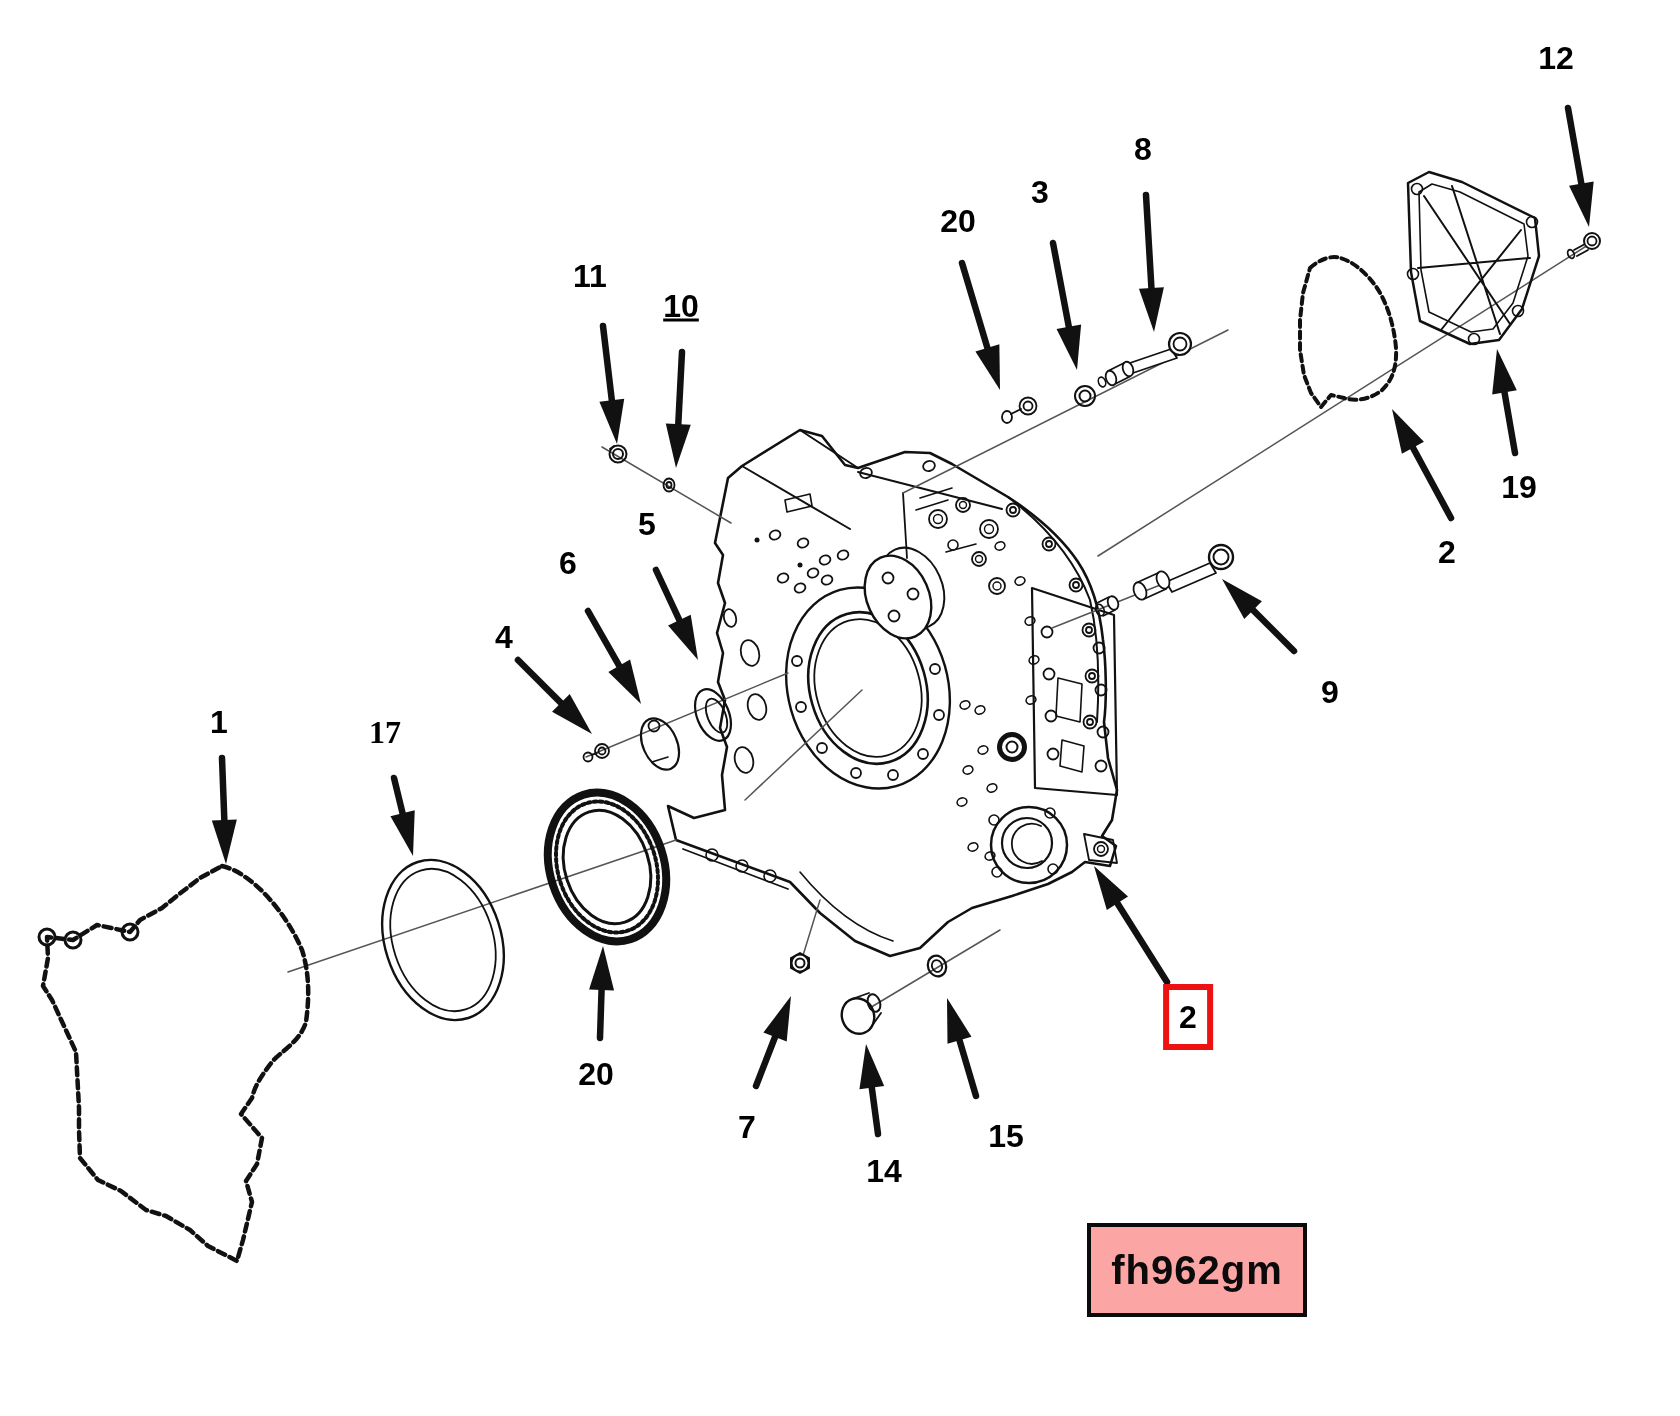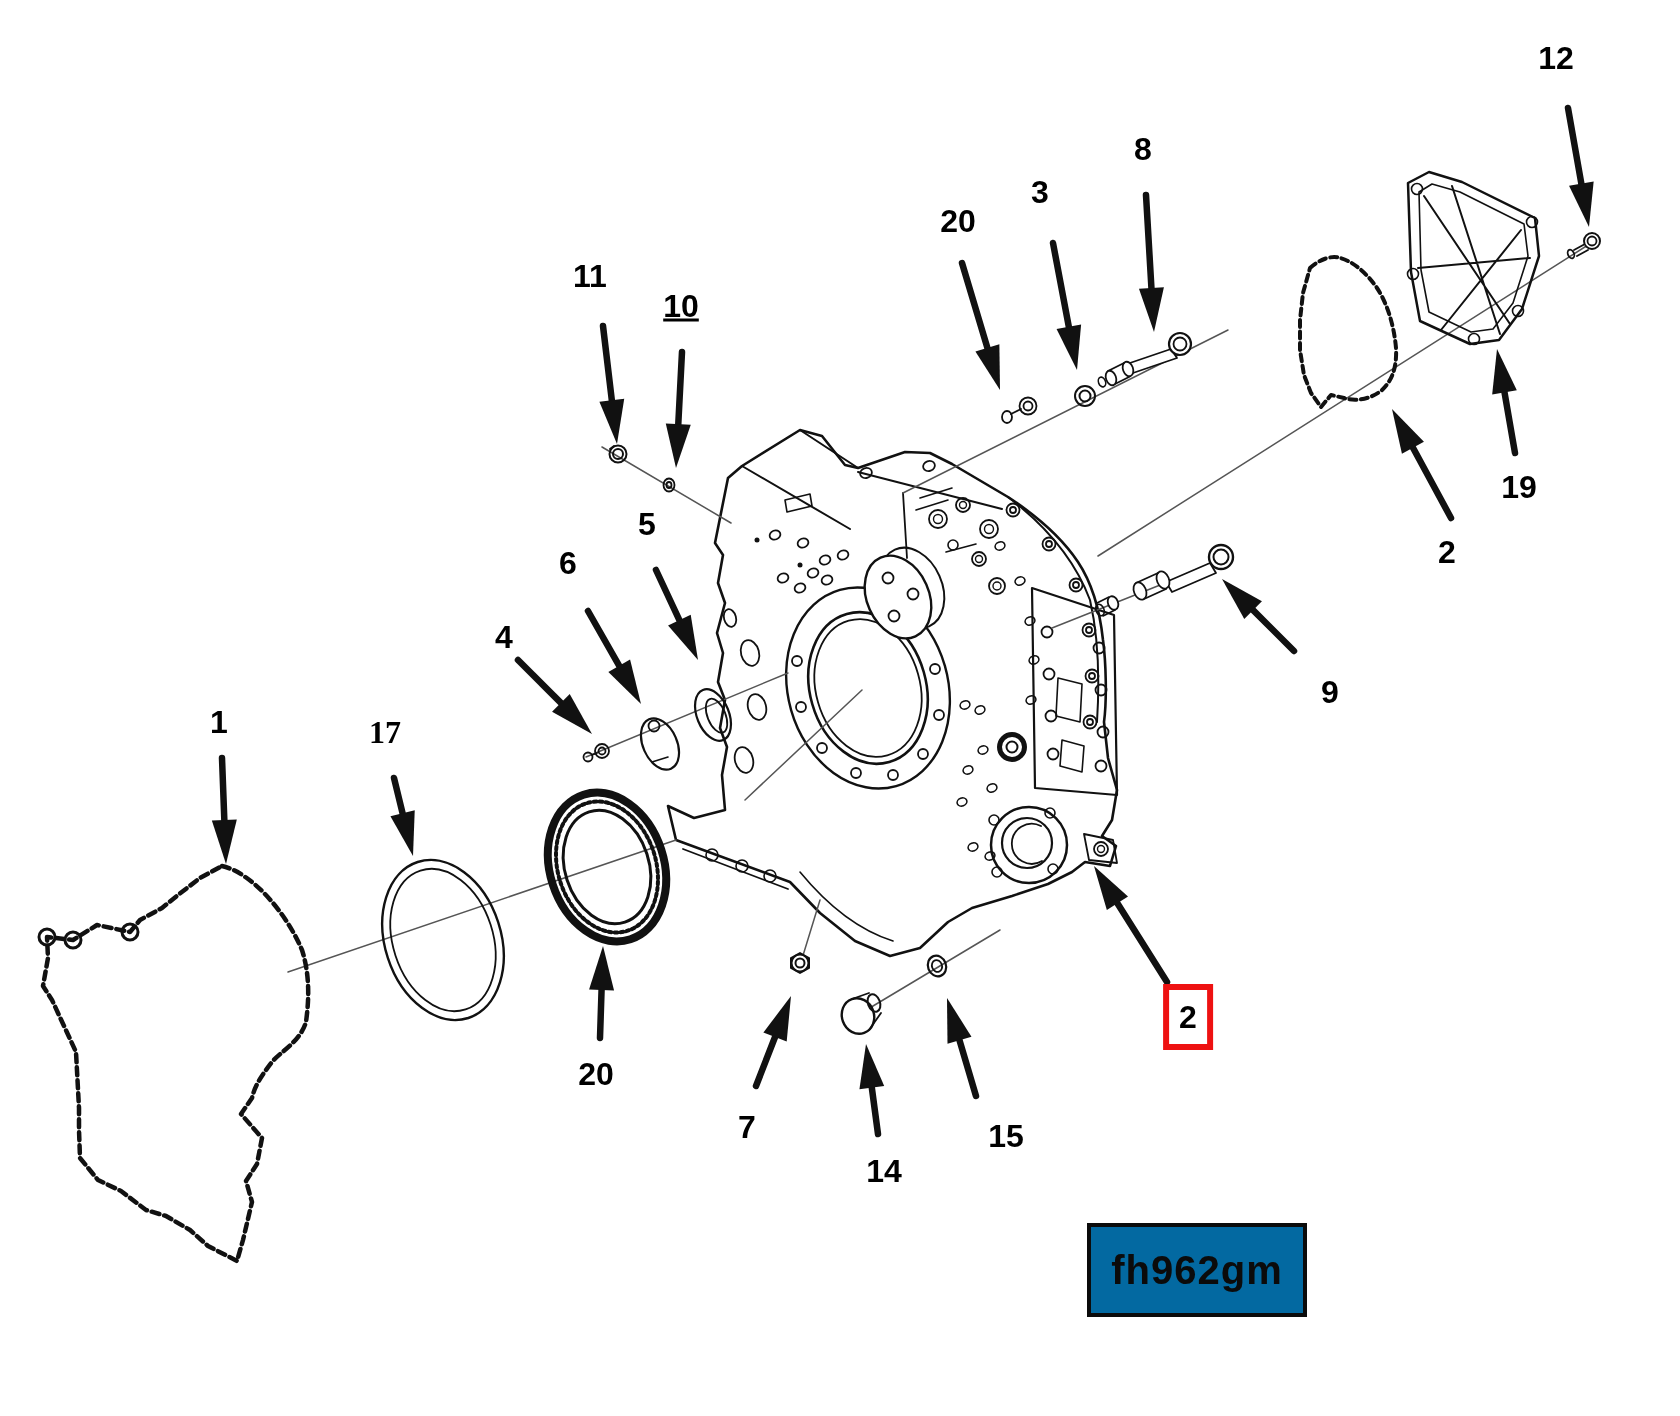--- a/index.html
+++ b/index.html
@@ -6,21 +6,21 @@
   body{width:1680px;height:1416px;position:relative;overflow:hidden;
        font-family:"Liberation Sans",sans-serif;}
   .stage{position:absolute;left:0;top:0;width:1680px;height:1416px;}
   svg.art{position:absolute;left:0;top:0;}
   .labels{position:absolute;left:0;top:0;width:100%;height:100%;pointer-events:none;}
   .callout{position:absolute;transform:translate(-50%,-50%);
            font-weight:bold;font-size:32px;color:#000000;white-space:nowrap;}
   .callout.highlighted{border:6px solid var(--hl,#ee1111);background:#fff;
            padding:5px 10px;line-height:44px;}
   .code-box{position:absolute;left:1087px;top:1223px;width:220px;height:94px;
-           border:4px solid #0b0b0b;box-sizing:border-box;background:#0369a1;
+           border:4px solid #0b0b0b;box-sizing:border-box;background:#fca5a5;
            display:flex;align-items:center;justify-content:center;}
   .code-box span{font-weight:bold;font-size:40px;color:#0b0b0b;letter-spacing:1px;}
 </style>
 </head>
 <body>
 
 <div class="stage">
 
 <svg class="art" width="1680" height="1416" viewBox="0 0 1680 1416" fill="none" stroke-linejoin="round" stroke-linecap="round">
 

